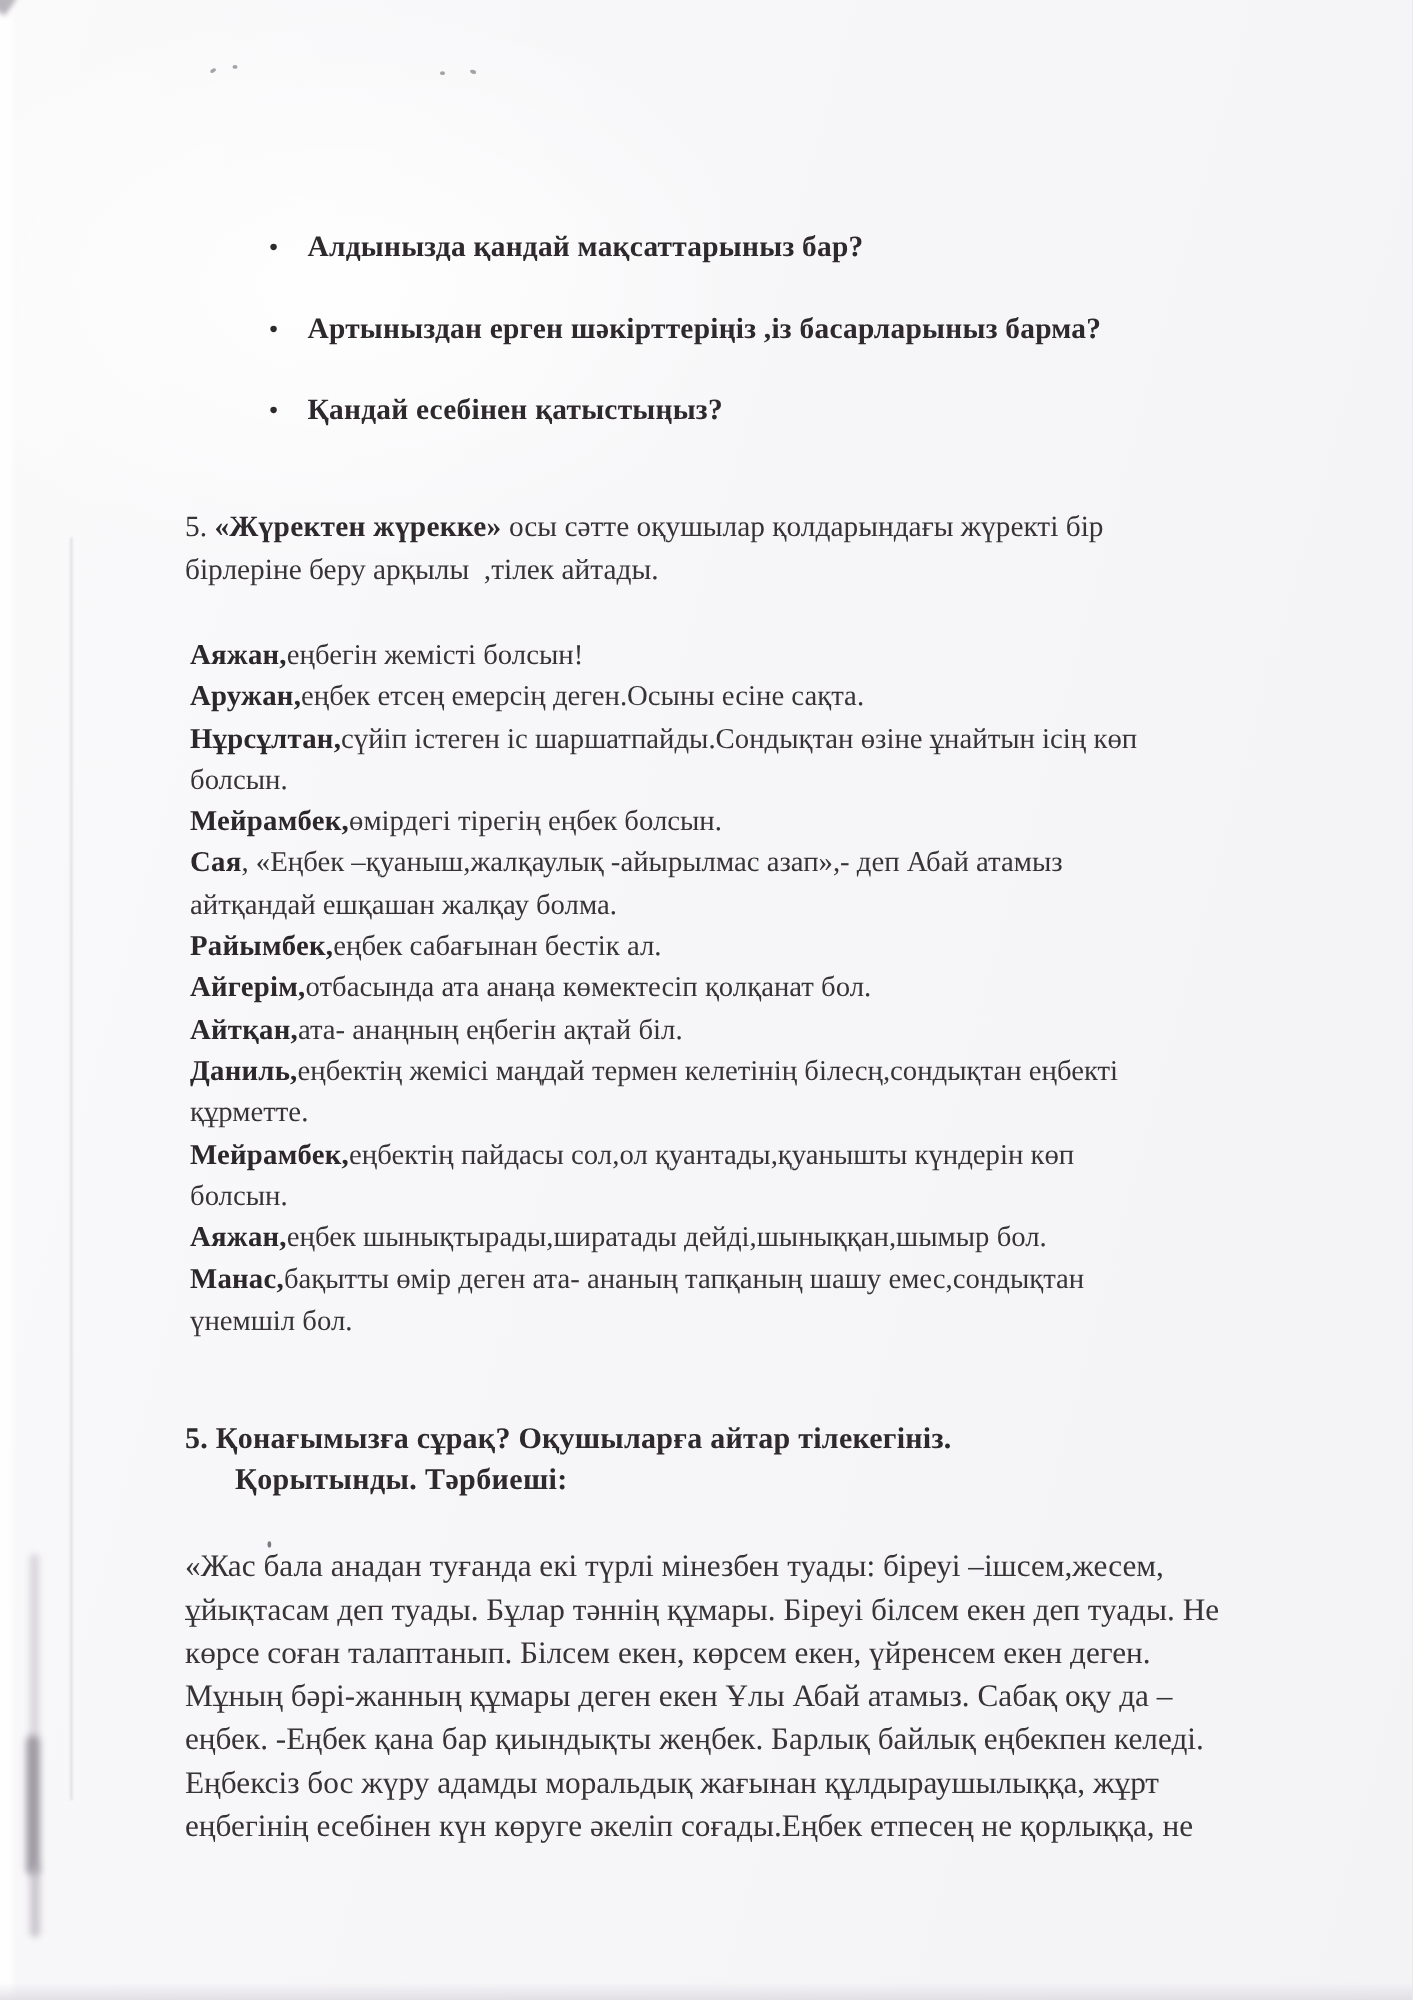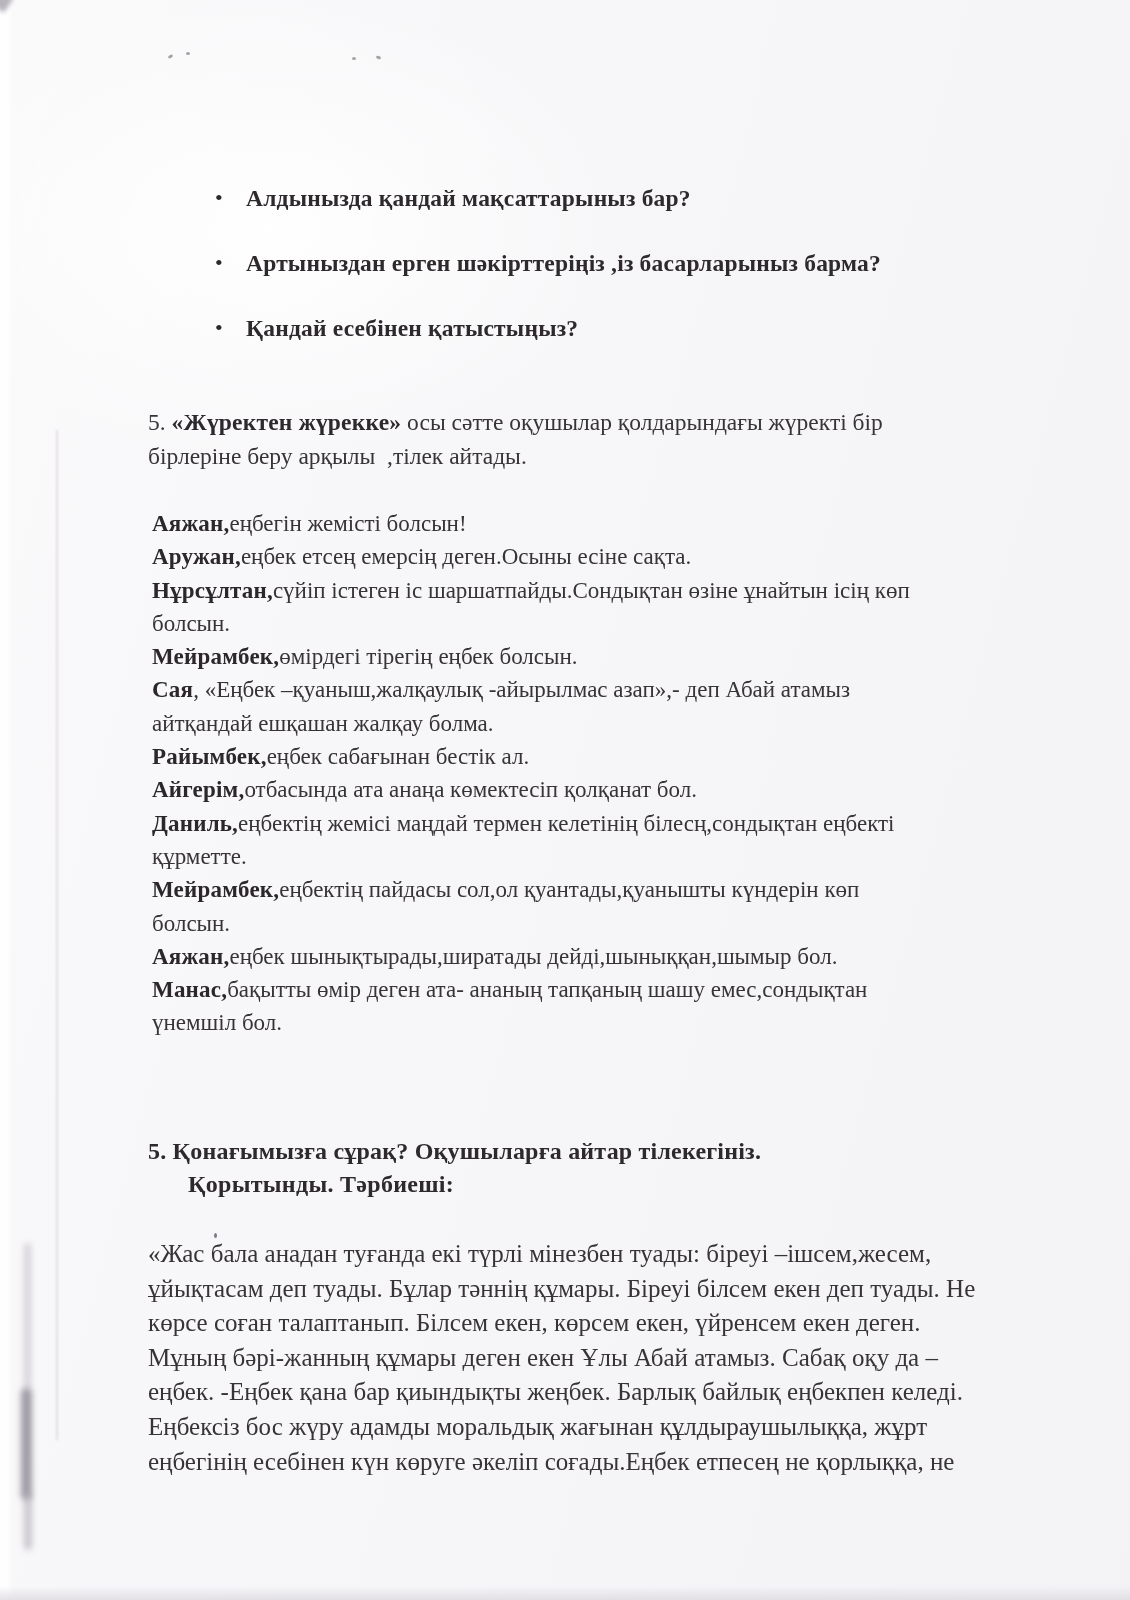--- a/index.html
+++ b/index.html
@@ -101,20 +101,21 @@
   <div class="wishes">
     <div class="line"><b>Аяжан,</b><span>еңбегін жемісті болсын!</span></div>
     <div class="line"><b>Аружан,</b><span>еңбек етсең емерсің деген.Осыны есіне сақта.</span></div>
     <div class="line"><b>Нұрсұлтан,</b><span>сүйіп істеген іс шаршатпайды.Сондықтан өзіне ұнайтын ісің көп</span></div>
     <div class="line"><b></b><span>болсын.</span></div>
     <div class="line"><b>Мейрамбек,</b><span>өмірдегі тірегің еңбек болсын.</span></div>
     <div class="line"><b>Сая</b><span>, «Еңбек –қуаныш,жалқаулық -айырылмас азап»,- деп Абай атамыз</span></div>
     <div class="line"><b></b><span>айтқандай ешқашан жалқау болма.</span></div>
     <div class="line"><b>Райымбек,</b><span>еңбек сабағынан бестік ал.</span></div>
     <div class="line"><b>Айгерім,</b><span>отбасында ата анаңа көмектесіп қолқанат бол.</span></div>
+    <div class="line"><b>Айтқан,</b><span>ата- анаңның еңбегін ақтай біл.</span></div>
     <div class="line"><b>Даниль,</b><span>еңбектің жемісі маңдай термен келетінің білесң,сондықтан еңбекті</span></div>
     <div class="line"><b></b><span>құрметте.</span></div>
     <div class="line"><b>Мейрамбек,</b><span>еңбектің пайдасы сол,ол қуантады,қуанышты күндерін көп</span></div>
     <div class="line"><b></b><span>болсын.</span></div>
     <div class="line"><b>Аяжан,</b><span>еңбек шынықтырады,ширатады дейді,шыныққан,шымыр бол.</span></div>
     <div class="line"><b>Манас,</b><span>бақытты өмір деген ата- ананың тапқаның шашу емес,сондықтан</span></div>
     <div class="line"><b></b><span>үнемшіл бол.</span></div>
   </div>
 
   <div class="q-heading">5. Қонағымызға сұрақ? Оқушыларға айтар тілекегініз.</div>

